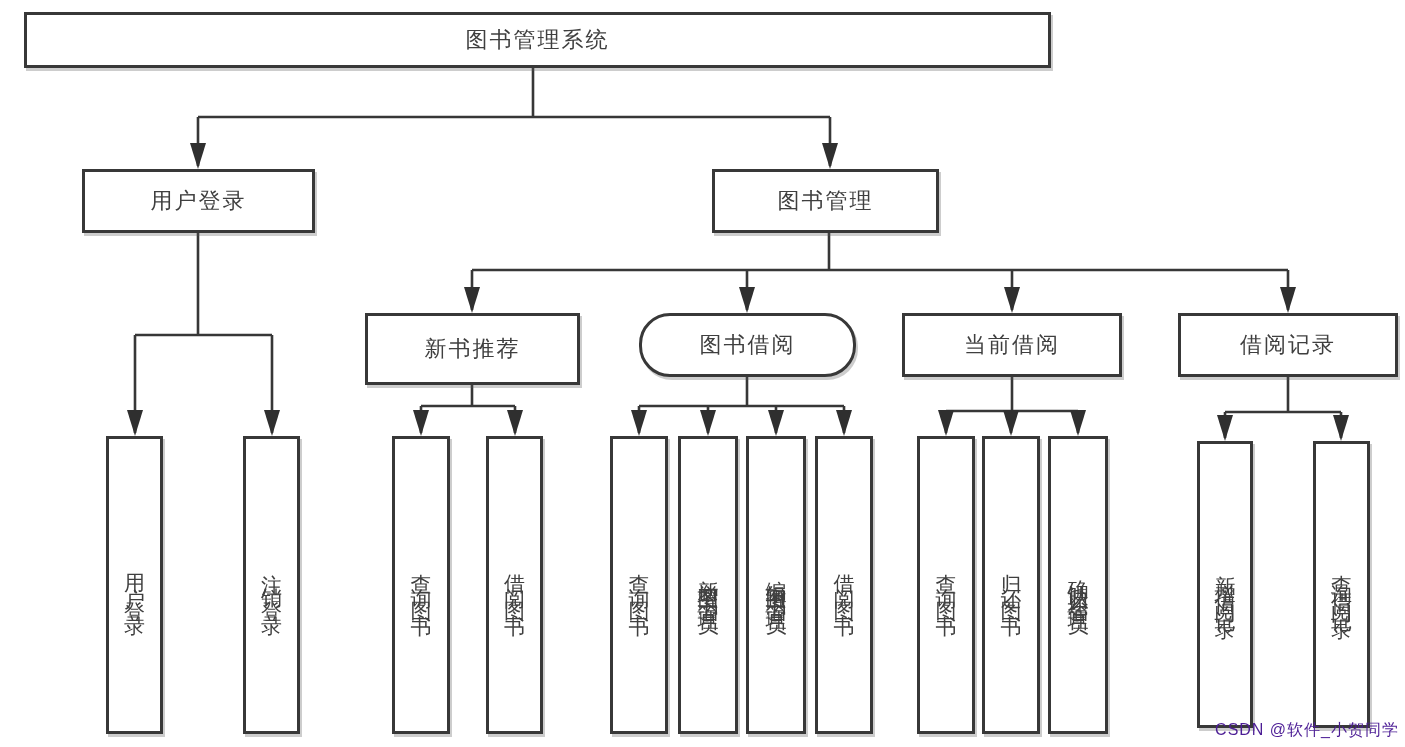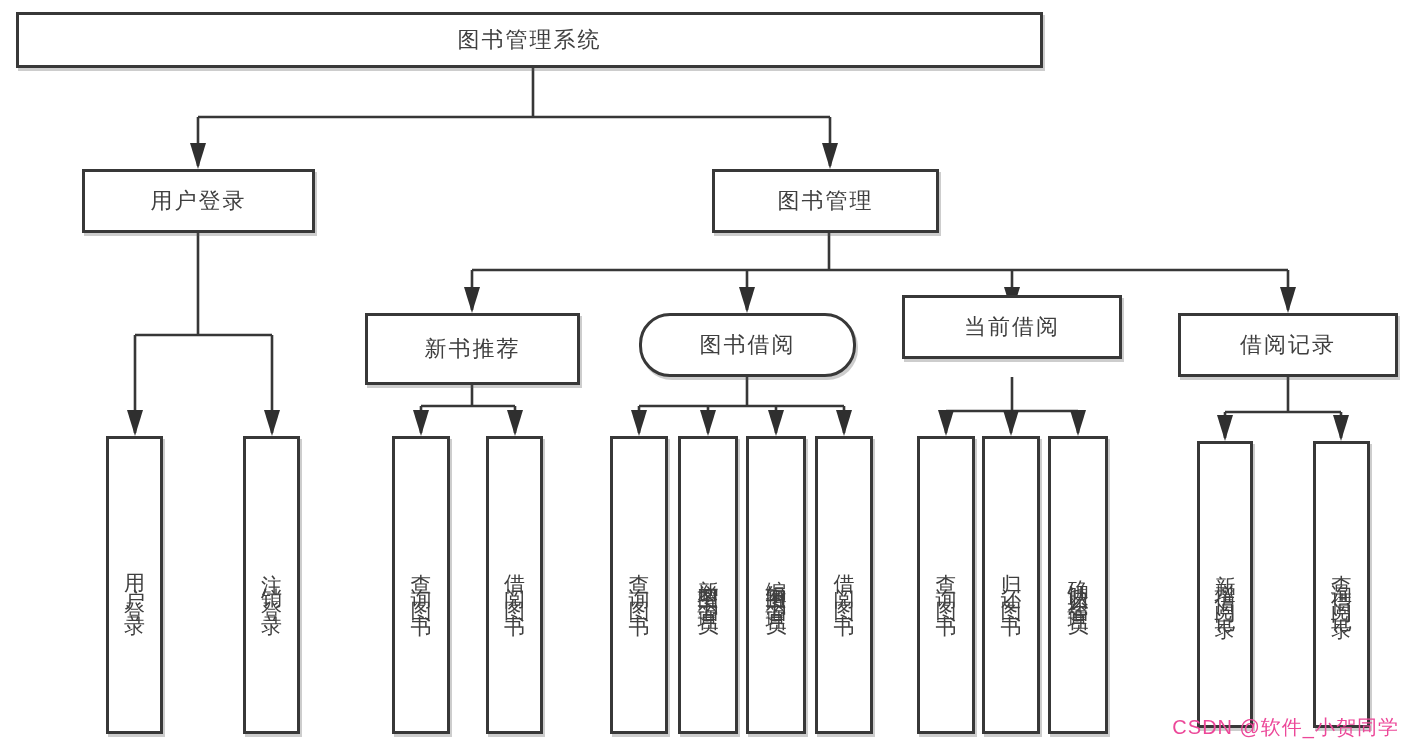--- a/index.html
+++ b/index.html
@@ -26,22 +26,22 @@
     writing-mode:vertical-rl;
     text-orientation:mixed;
     white-space:nowrap;
   }
   .ls-short{letter-spacing:14px;}
   .ls-med{letter-spacing:9px;}
   .ls-long{letter-spacing:5px;}
   .watermark{
     position:absolute;
     right:6px;bottom:6px;
-    font-size:20px;
-    color:#ec4899;
+    font-size:16px;
+    color:#4c1d95;
     letter-spacing:1px;
     z-index:5;
     white-space:nowrap;
   }
   svg .wire{stroke:#373737;stroke-width:2.6;fill:none;}
   svg .head{fill:#2f2f2f;stroke:none;}
 </style>
 </head>
 <body>
 
@@ -90,28 +90,28 @@
       <polygon class="head" points="1078,436 1070,410 1086,410"></polygon>
     </g>
 
     <g>
       <path class="wire" d="M1288 377 V412 M1225 412 H1341 M1225 412 V438 M1341 412 V438"></path>
       <polygon class="head" points="1225,441 1217,415 1233,415"></polygon>
       <polygon class="head" points="1341,441 1333,415 1349,415"></polygon>
     </g>
   </svg>
 
-  <div class="node hbox" style="left:16px;top:12px;width:1027px;height:56px;">图书管理系统</div>
+  <div class="node hbox" style="left:24px;top:12px;width:1027px;height:56px;">图书管理系统</div>
 
   <div class="node hbox" style="left:82px;top:169px;width:233px;height:64px;">用户登录</div>
   <div class="node hbox" style="left:712px;top:169px;width:227px;height:64px;font-family:Liberation Serif, serif;">图书管理</div>
 
   <div class="node hbox" style="left:365px;top:313px;width:215px;height:72px;">新书推荐</div>
   <div class="node hbox" style="left:639px;top:313px;width:217px;height:64px;border-radius:31px;">图书借阅</div>
-  <div class="node hbox" style="left:902px;top:295px;width:220px;height:64px;">当前借阅</div>
+  <div class="node hbox" style="left:902px;top:313px;width:220px;height:64px;">当前借阅</div>
   <div class="node hbox" style="left:1178px;top:313px;width:220px;height:64px;">借阅记录</div>
 
   <div class="node vbox ls-short" style="left:106px;top:436px;width:57px;height:298px;">用户登录</div>
   <div class="node vbox ls-short" style="left:243px;top:436px;width:57px;height:298px;">注销登录</div>
 
   <div class="node vbox ls-short" style="left:392px;top:436px;width:58px;height:298px;">查询图书</div>
   <div class="node vbox ls-short" style="left:486px;top:436px;width:57px;height:298px;">借阅图书</div>
 
   <div class="node vbox ls-short" style="left:610px;top:436px;width:58px;height:298px;">查询图书</div>
   <div class="node vbox ls-long" style="left:678px;top:436px;width:60px;height:298px;">新增图书（管理员）</div>

